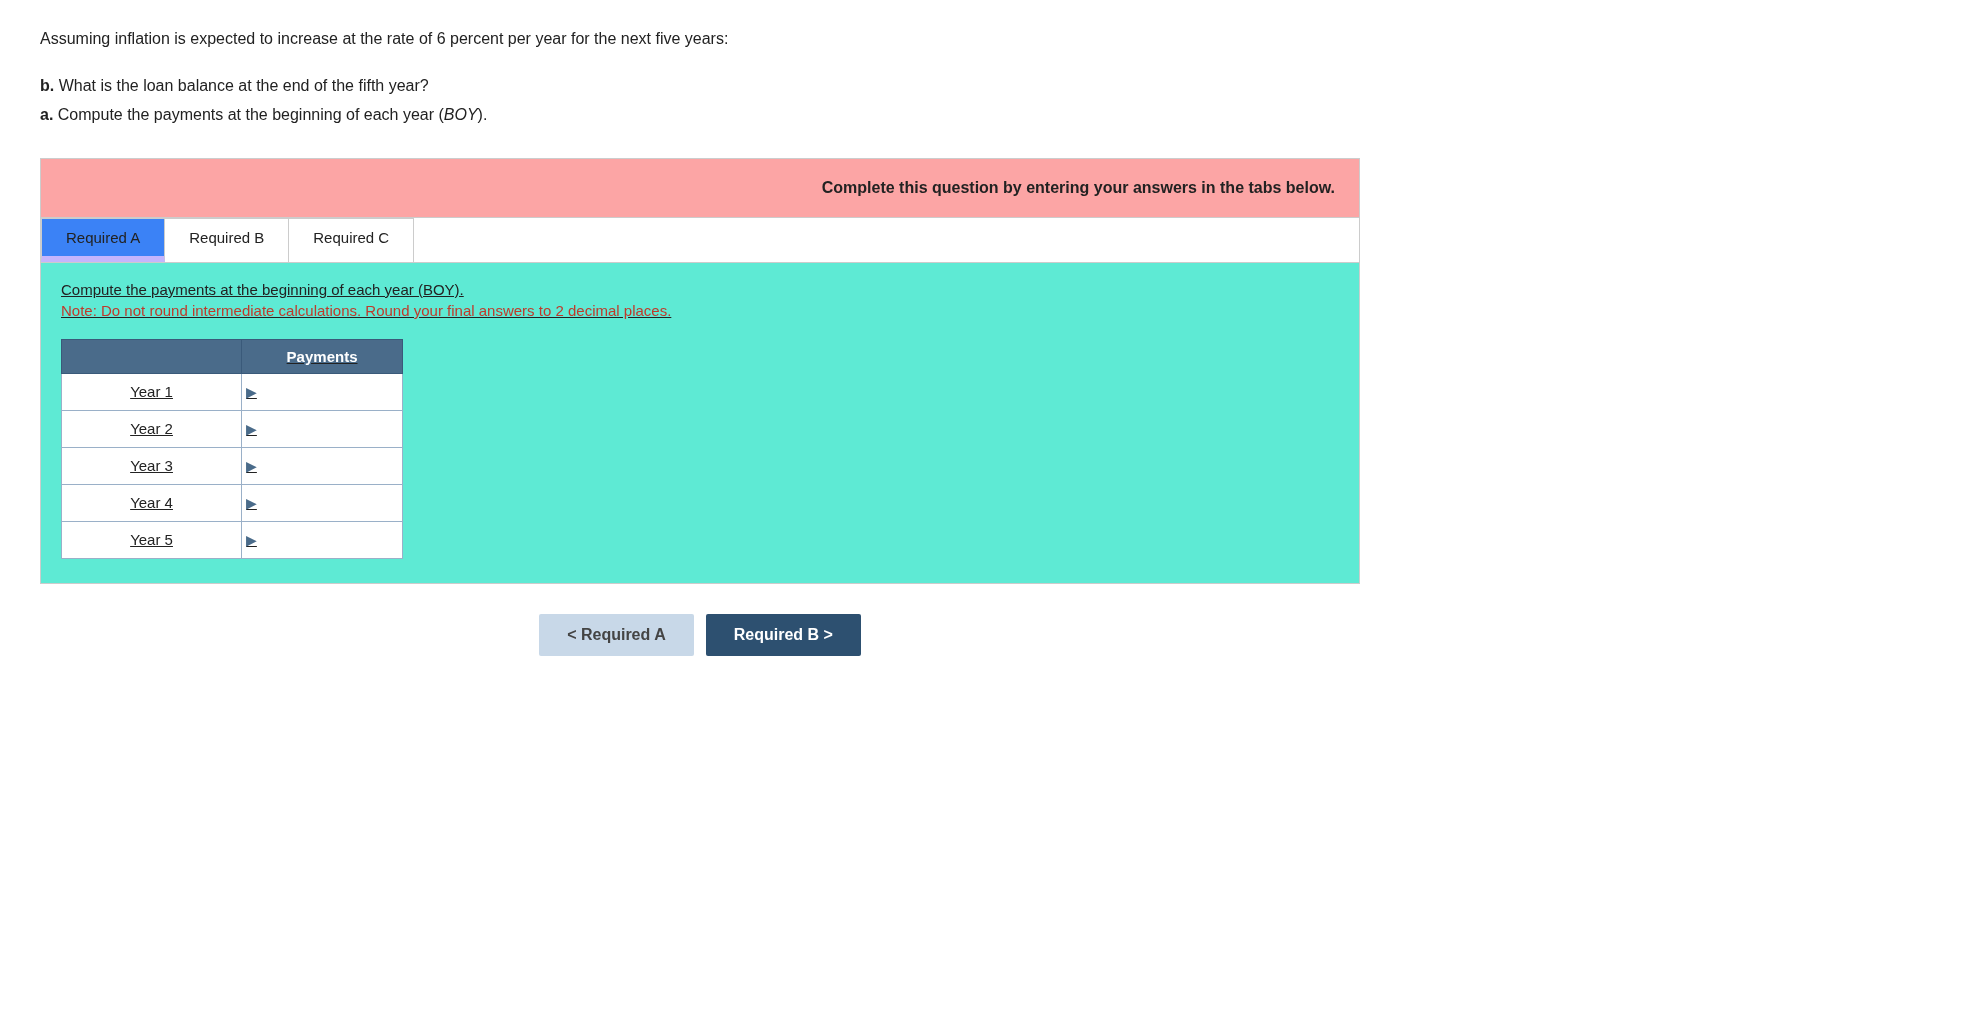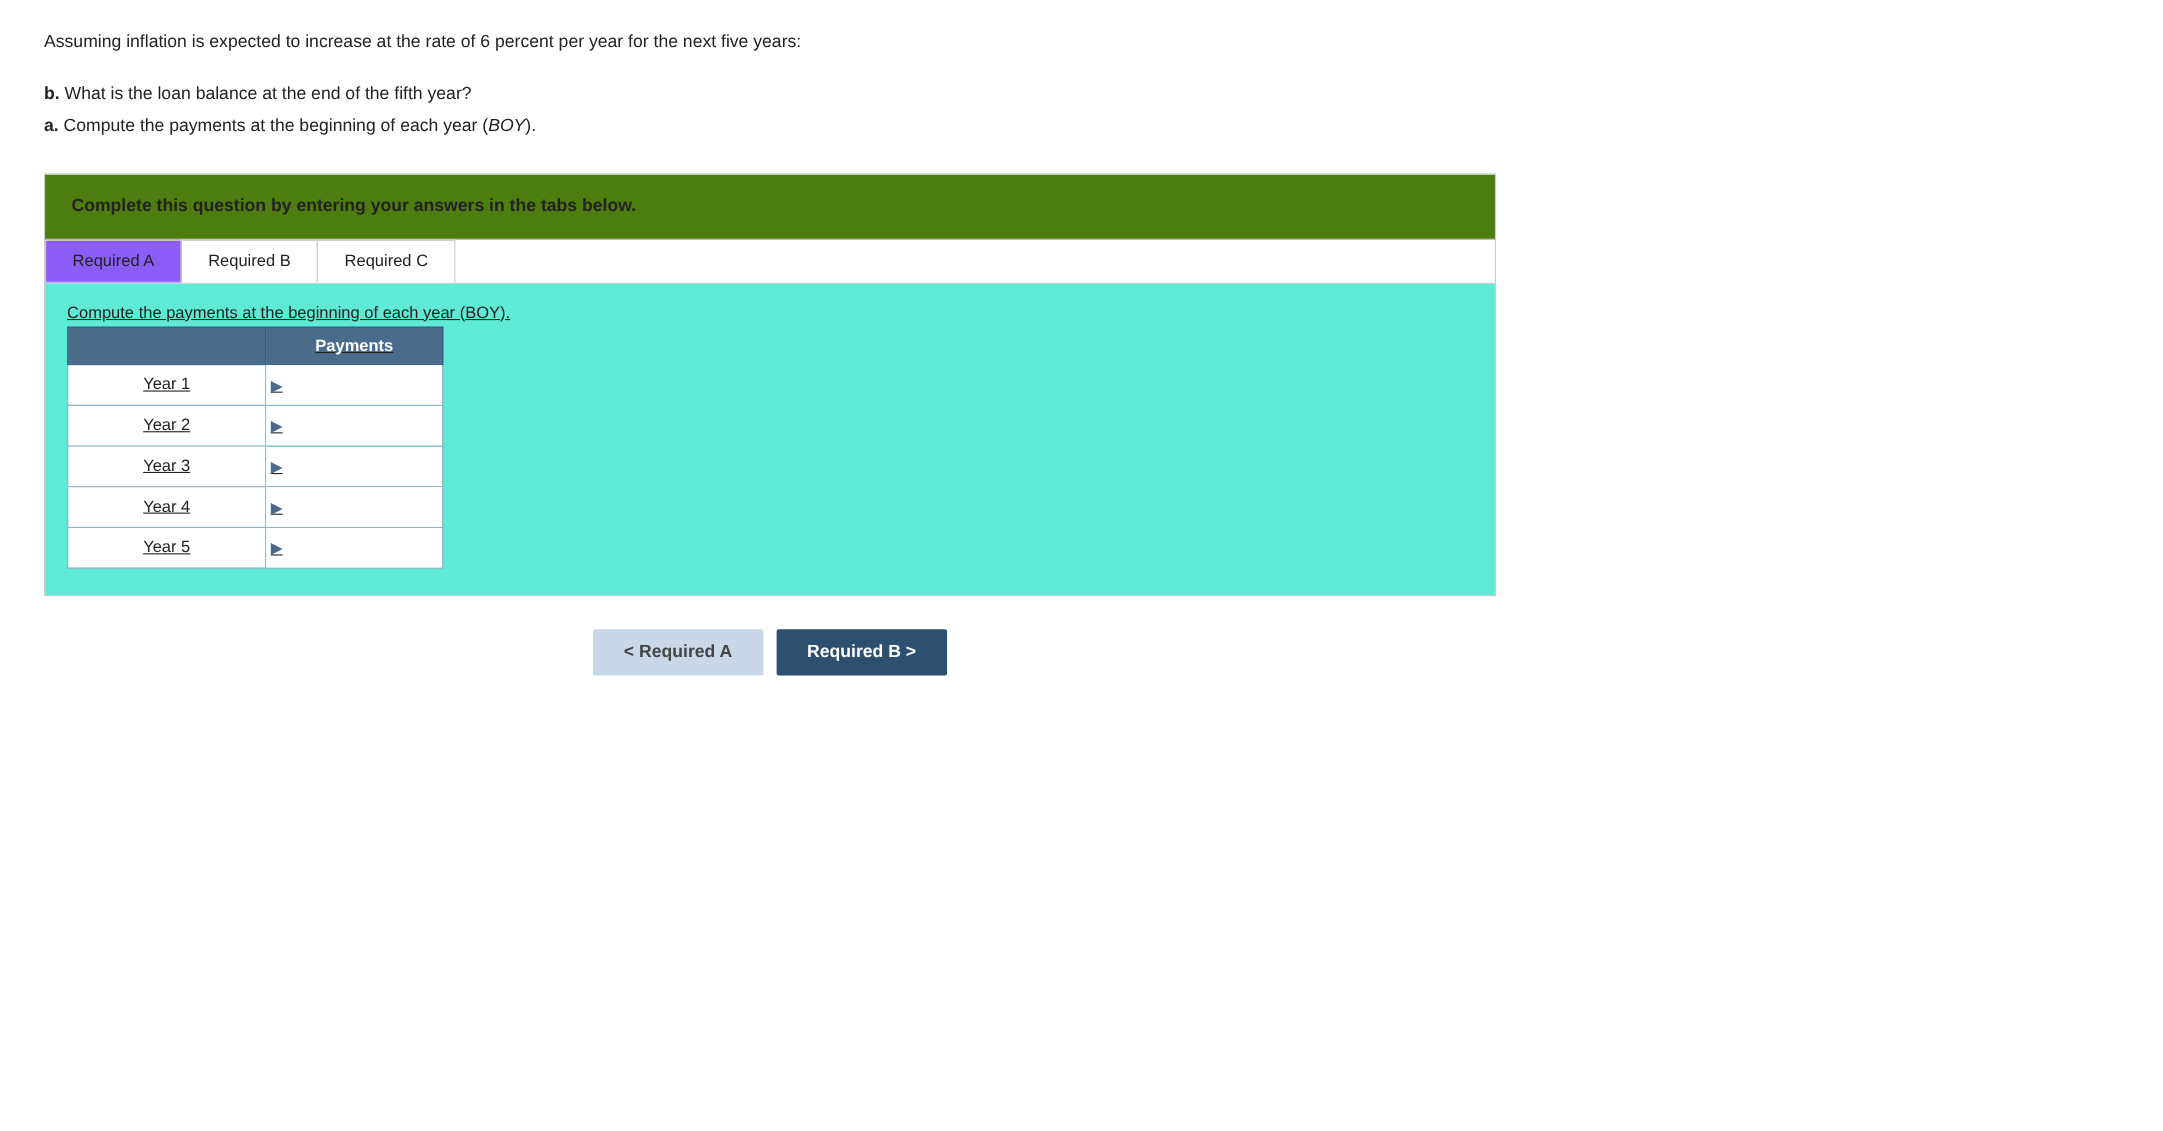--- a/index.html
+++ b/index.html
@@ -38,26 +38,27 @@
 
     .questions-block p {
       margin: 0;
     }
 
     .question-letter {
       font-weight: bold;
     }
 
     .instruction-banner {
-      background: #4d7c0f;
+      background: #fca5a5;
       padding: 20px 24px;
       margin-bottom: 0;
       font-weight: bold;
       font-size: 16px;
       border: 1px solid #ccc;
+      text-align: right;
     }
 
     .tabs-container {
       border: 1px solid #ccc;
       border-top: none;
     }
 
     .tabs-row {
       display: flex;
       border-bottom: 1px solid #ccc;
@@ -68,22 +69,22 @@
       border: 1px solid #ccc;
       border-bottom: none;
       background: #fff;
       cursor: pointer;
       font-size: 15px;
       margin-right: -1px;
       position: relative;
     }
 
     .tab.active {
-      background: #8b5cf6;
-      border-bottom: 1px solid #c4b5fd;
+      background: #3b82f6;
+      border-bottom: 6px solid #c4b5fd;
       z-index: 1;
     }
 
     .tab-content {
       background: #5eead4;
       padding: 18px 20px 24px 20px;
       text-decoration: underline;
     }
 
     .tab-description {
@@ -212,20 +213,23 @@
     </div>
     <div class="tab">
       <span>Required C</span>
     </div>
   </div>
 
   <div class="tab-content">
     <p class="tab-description">
       <span>Compute the payments at the beginning of each year (BOY).</span>
     </p>
+    <p class="tab-note">
+      <span>Note: Do not round intermediate calculations. Round your final answers to 2 decimal places.</span>
+    </p>
 
     <table class="data-table">
       <thead>
         <tr>
           <th class="year-header-cell"></th>
           <th>Payments</th>
         </tr>
       </thead>
       <tbody id="table-body">
       <tr>

